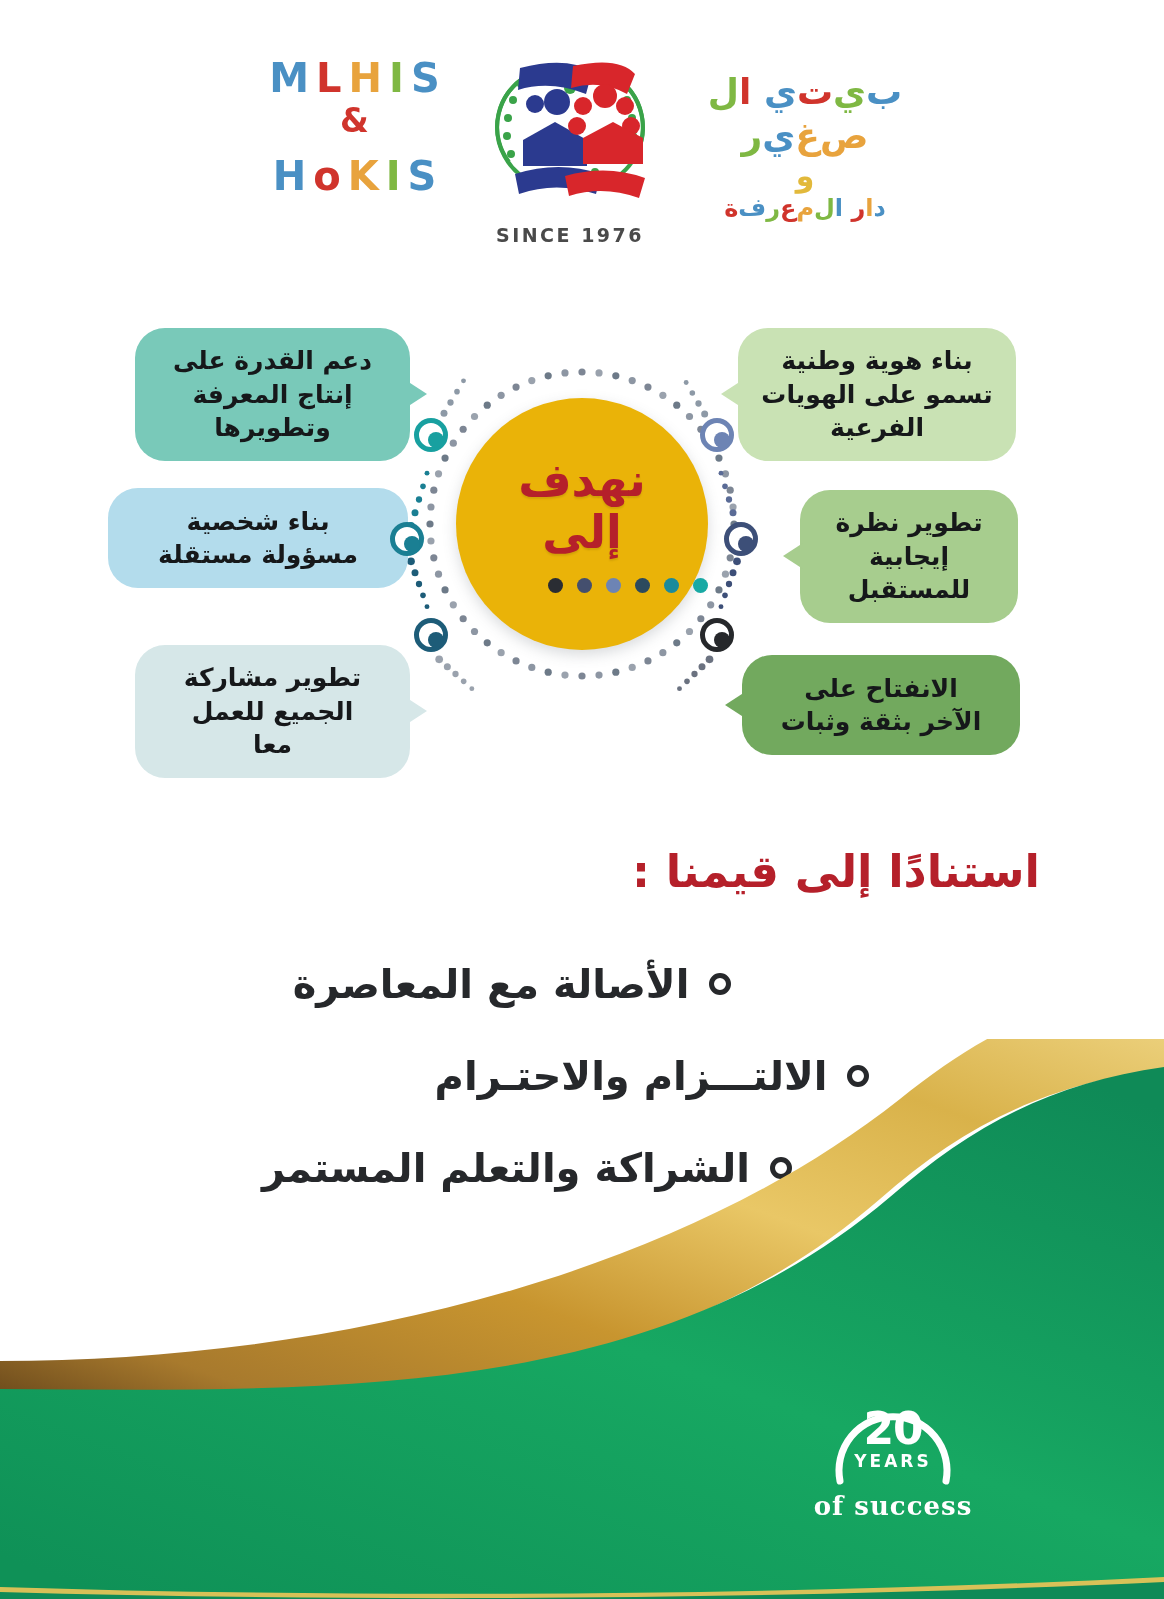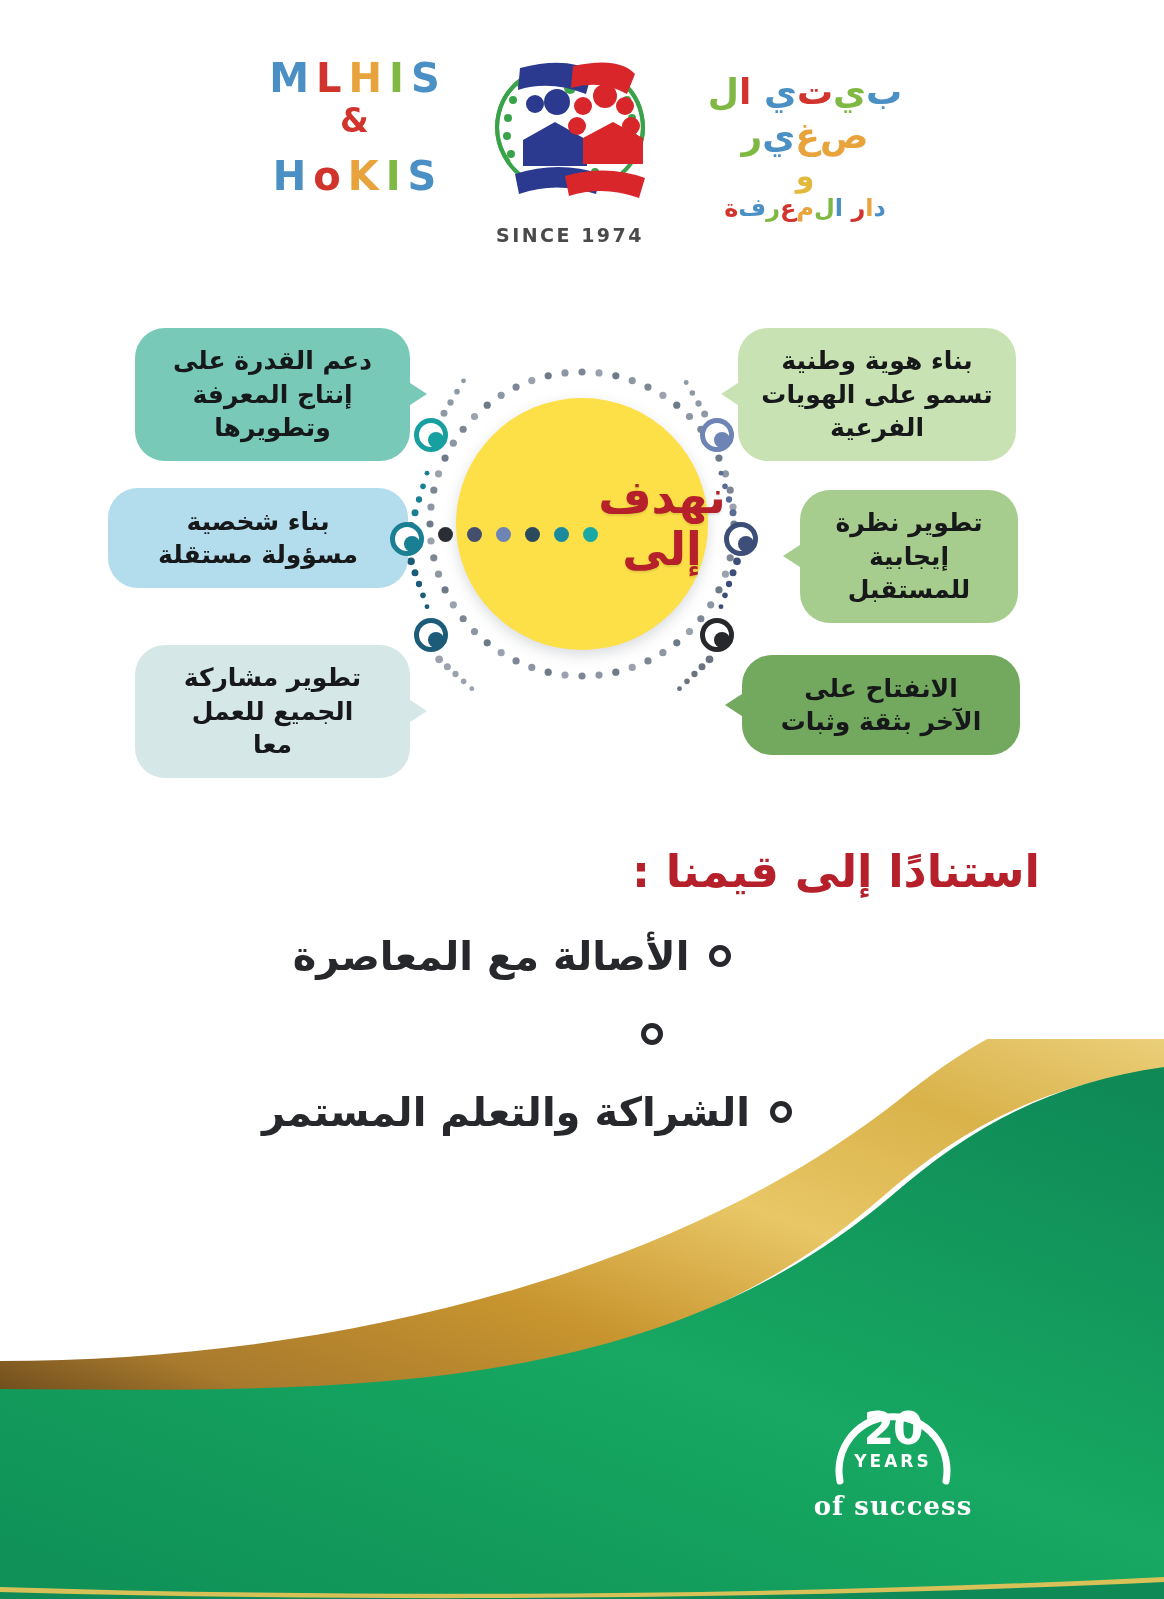--- a/index.html
+++ b/index.html
@@ -46,23 +46,23 @@
   .brand-ar .l3{font-size:24px;}
   .brand-ar .ch{display:inline-block;}
 
   
   .diagram{position:absolute;left:0;top:300px;width:1164px;height:500px;}
 
   .ring-wrap{position:absolute;left:418px;top:60px;width:328px;height:328px;}
   .dotring{position:absolute;inset:0;}
   .hub{
     position:absolute;left:38px;top:38px;width:252px;height:252px;border-radius:50%;
-    background:#fde047;
+    background:#eab308;
     box-shadow:0 5px 14px rgba(80,90,100,.22);
-    display:flex;flex-direction:row;align-items:center;justify-content:center;
+    display:flex;flex-direction:column;justify-content:center;
   }
   .hub-title{
     direction:rtl;text-align:center;color:#b5202a;font-weight:700;
     font-size:46px;line-height:1.12;letter-spacing:0;
     text-shadow:0 2px 2px rgba(0,0,0,.10);
   }
   .hub-dots{display:flex;gap:14px;margin-top:20px;}
   .hub-dots i{width:15px;height:15px;border-radius:50%;display:block;}
 
   .node{position:absolute;width:34px;height:34px;border-radius:50%;
@@ -82,21 +82,21 @@
           border-top:13px solid transparent;border-bottom:13px solid transparent;}
   .tail-l{left:-17px;top:50%;margin-top:-13px;
           border-top:13px solid transparent;border-bottom:13px solid transparent;}
 
   
   .values{position:absolute;left:0;top:845px;width:1164px;}
   .values-title{
     direction:rtl;text-align:right;padding-right:124px;
     color:#b5202a;font-weight:700;font-size:45px;line-height:1.2;
   }
-  .value-list{margin:32px 0 0 0;padding:0;list-style:none;direction:rtl;}
+  .value-list{margin:60px 0 0 0;padding:0;list-style:none;direction:rtl;}
   .value-item{
     display:flex;align-items:center;justify-content:center;
     gap:20px;margin-bottom:42px;
   }
   .value-item .bullet{
     width:22px;height:22px;border-radius:50%;
     border:5px solid #26282b;box-sizing:border-box;flex:0 0 auto;
   }
   .value-item .txt{
     font-size:40px;font-weight:700;color:#26282b;line-height:1.25;direction:rtl;
@@ -178,21 +178,21 @@
         <path d="M108 22 q46 -10 62 8 l-8 20 q-26 -15 -56 -6 z" fill="#d8262b"></path>
         <circle cx="140" cy="52" r="12" fill="#d8262b"></circle>
         <circle cx="118" cy="62" r="9" fill="#d8262b"></circle>
         <circle cx="160" cy="62" r="9" fill="#d8262b"></circle>
         <circle cx="112" cy="82" r="9" fill="#d8262b"></circle>
         <circle cx="166" cy="82" r="9" fill="#d8262b"></circle>
         <path d="M118 94 l30 -16 l30 16 v26 h-60 z" fill="#d8262b"></path>
         <path d="M100 132 q42 -12 80 2 l-6 20 q-36 -13 -70 -2 z" fill="#d8262b"></path>
       </svg>
     </div>
-    <div class="since" data-name="since-label">SINCE 1974</div>
+    <div class="since" data-name="since-label">SINCE 1976</div>
 
     <div class="brand-ar" data-name="brand-logo-arabic">
       <div class="l1" data-name="brand-ar-line-1"><span class="ch" data-name="brand-ar-letter-l1-0" style="color: rgb(74, 144, 196);">ب</span><span class="ch" data-name="brand-ar-letter-l1-1" style="color: rgb(127, 184, 67);">ي</span><span class="ch" data-name="brand-ar-letter-l1-2" style="color: rgb(208, 52, 44);">ت</span><span class="ch" data-name="brand-ar-letter-l1-3" style="color: rgb(74, 144, 196);">ي</span><span class="ch" data-name="brand-ar-letter-l1-4" style="color: rgb(0, 0, 0);">&nbsp;</span><span class="ch" data-name="brand-ar-letter-l1-5" style="color: rgb(208, 52, 44);">ا</span><span class="ch" data-name="brand-ar-letter-l1-6" style="color: rgb(127, 184, 67);">ل</span><span class="ch" data-name="brand-ar-letter-l1-7" style="color: rgb(232, 163, 61);">ص</span><span class="ch" data-name="brand-ar-letter-l1-8" style="color: rgb(232, 163, 61);">غ</span><span class="ch" data-name="brand-ar-letter-l1-9" style="color: rgb(74, 144, 196);">ي</span><span class="ch" data-name="brand-ar-letter-l1-10" style="color: rgb(127, 184, 67);">ر</span></div>
       <div class="l2" data-name="brand-ar-line-2">و</div>
       <div class="l3" data-name="brand-ar-line-3"><span class="ch" data-name="brand-ar-letter-l3-0" style="color: rgb(74, 144, 196);">د</span><span class="ch" data-name="brand-ar-letter-l3-1" style="color: rgb(232, 163, 61);">ا</span><span class="ch" data-name="brand-ar-letter-l3-2" style="color: rgb(208, 52, 44);">ر</span><span class="ch" data-name="brand-ar-letter-l3-3" style="color: rgb(0, 0, 0);">&nbsp;</span><span class="ch" data-name="brand-ar-letter-l3-4" style="color: rgb(74, 144, 196);">ا</span><span class="ch" data-name="brand-ar-letter-l3-5" style="color: rgb(127, 184, 67);">ل</span><span class="ch" data-name="brand-ar-letter-l3-6" style="color: rgb(232, 163, 61);">م</span><span class="ch" data-name="brand-ar-letter-l3-7" style="color: rgb(208, 52, 44);">ع</span><span class="ch" data-name="brand-ar-letter-l3-8" style="color: rgb(127, 184, 67);">ر</span><span class="ch" data-name="brand-ar-letter-l3-9" style="color: rgb(74, 144, 196);">ف</span><span class="ch" data-name="brand-ar-letter-l3-10" style="color: rgb(208, 52, 44);">ة</span></div>
     </div>
   </div>
 
   <div class="diagram" data-name="goals-diagram">
 
@@ -363,20 +363,21 @@
 
   <div class="values" data-name="values-section">
     <div class="values-title" data-name="values-title">استنادًا إلى قيمنا :</div>
     <ul class="value-list" id="value-list" data-name="values-list">
         <li class="value-item vi-1" data-name="value-item-1">
           <span class="bullet" data-name="value-bullet-icon-1"></span>
           <span class="txt" data-name="value-text-1">الأصالة مع المعاصرة</span>
         </li>
         <li class="value-item vi-2" data-name="value-item-2">
           <span class="bullet" data-name="value-bullet-icon-2"></span>
+          <span class="txt" data-name="value-text-2">الالتـــزام والاحتـرام</span>
         </li>
         <li class="value-item vi-3" data-name="value-item-3">
           <span class="bullet" data-name="value-bullet-icon-3"></span>
           <span class="txt" data-name="value-text-3">الشراكة والتعلم المستمر</span>
         </li>
       </ul>
   </div>
 
   <div class="footer" data-name="poster-footer">
     <svg width="1164" height="560" viewBox="0 0 1164 560" data-name="wave-decoration">

